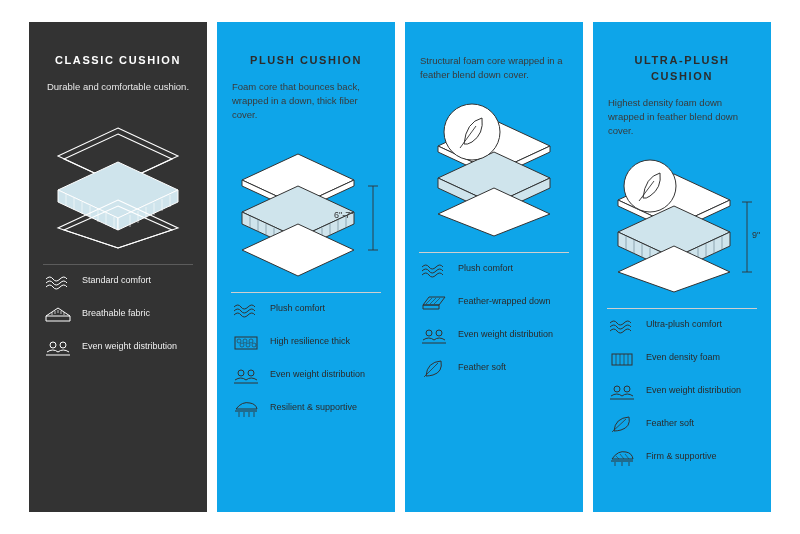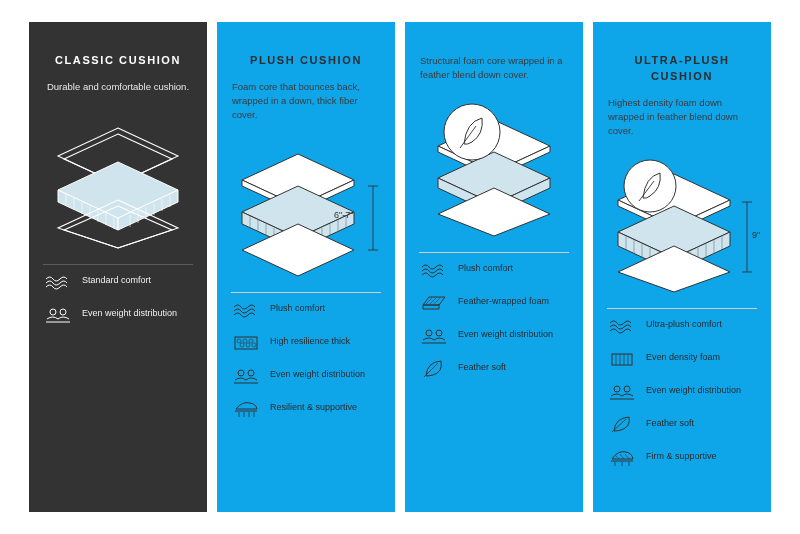--- a/index.html
+++ b/index.html
@@ -169,20 +169,38 @@
               <path d="M2 5 q4 -4 7 0 t7 0 t7 0" fill="none" stroke="#ffffff" stroke-width="1"></path>
               <path d="M2 9 q4 -4 7 0 t7 0 t7 0" fill="none" stroke="#ffffff" stroke-width="1"></path>
               <path d="M2 13 q4 -4 7 0 t7 0 t7 0" fill="none" stroke="#ffffff" stroke-width="1"></path>
             </svg>
           </span>
           <span class="flabel">Standard comfort</span>
         </div>
         <div class="feature">
           <span class="ficon">
             <svg width="28" height="20" viewBox="0 0 28 20">
+              <polygon points="14,3 26,11 2,11" fill="none" stroke="#ffffff" stroke-width="1"></polygon>
+              <line x1="2" y1="11" x2="2" y2="16" stroke="#ffffff" stroke-width="1"></line>
+              <line x1="26" y1="11" x2="26" y2="16" stroke="#ffffff" stroke-width="1"></line>
+              <line x1="2" y1="16" x2="26" y2="16" stroke="#ffffff" stroke-width="1"></line>
+              <g stroke="#ffffff" stroke-width="0.7">
+                <line x1="8" y1="7" x2="8" y2="10"></line>
+                <line x1="11" y1="6" x2="11" y2="9"></line>
+                <line x1="14" y1="5" x2="14" y2="8"></line>
+                <line x1="17" y1="6" x2="17" y2="9"></line>
+                <line x1="20" y1="7" x2="20" y2="10"></line>
+              </g>
+            </svg>
+          </span>
+          <span class="flabel">Breathable fabric</span>
+        </div>
+        <div class="feature">
+          <span class="ficon">
+            <svg width="28" height="20" viewBox="0 0 28 20">
               <circle cx="9" cy="7" r="3" fill="none" stroke="#ffffff" stroke-width="1"></circle>
               <circle cx="19" cy="7" r="3" fill="none" stroke="#ffffff" stroke-width="1"></circle>
               <path d="M3 14 q6 -4 11 0 q5 -4 11 0" fill="none" stroke="#ffffff" stroke-width="1"></path>
               <line x1="2" y1="17" x2="26" y2="17" stroke="#ffffff" stroke-width="1"></line>
             </svg>
           </span>
           <span class="flabel">Even weight distribution</span>
         </div>
       </div>
       <div class="spacer"></div>
@@ -322,21 +340,21 @@
         <div class="feature">
           <span class="ficon">
             <svg width="28" height="20" viewBox="0 0 28 20">
               <polygon points="9,4 25,4 19,12 3,12" fill="none" stroke="#333333" stroke-width="1"></polygon>
               <polygon points="3,12 19,12 19,16 3,16" fill="none" stroke="#333333" stroke-width="1"></polygon>
               <line x1="12" y1="5" x2="6" y2="11" stroke="#333333" stroke-width="0.6"></line>
               <line x1="16" y1="5" x2="10" y2="11" stroke="#333333" stroke-width="0.6"></line>
               <line x1="20" y1="5" x2="14" y2="11" stroke="#333333" stroke-width="0.6"></line>
             </svg>
           </span>
-          <span class="flabel">Feather-wrapped foam</span>
+          <span class="flabel">Feather-wrapped down</span>
         </div>
         <div class="feature">
           <span class="ficon">
             <svg width="28" height="20" viewBox="0 0 28 20">
               <circle cx="9" cy="7" r="3" fill="none" stroke="#333333" stroke-width="1"></circle>
               <circle cx="19" cy="7" r="3" fill="none" stroke="#333333" stroke-width="1"></circle>
               <path d="M3 14 q6 -4 11 0 q5 -4 11 0" fill="none" stroke="#333333" stroke-width="1"></path>
               <line x1="2" y1="17" x2="26" y2="17" stroke="#333333" stroke-width="1"></line>
             </svg>
           </span>

